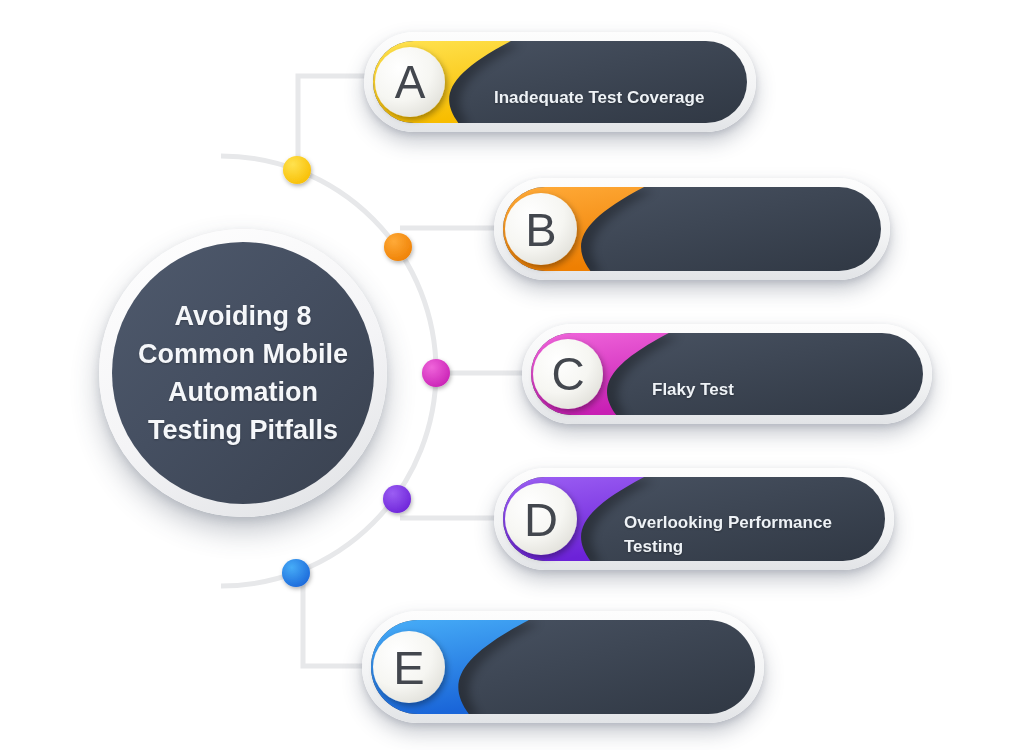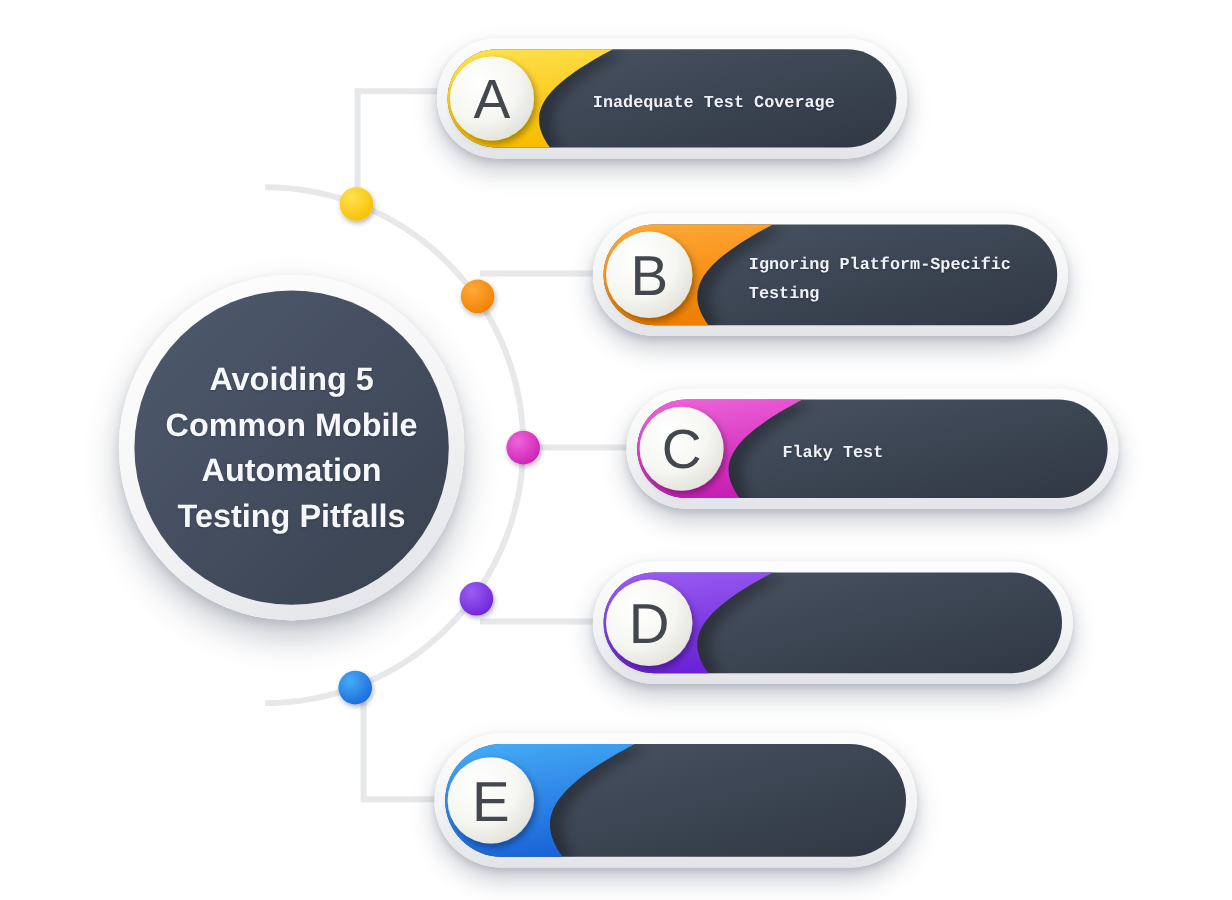--- a/index.html
+++ b/index.html
@@ -32,25 +32,24 @@
     position:absolute;z-index:3;border-radius:999px;
     background:linear-gradient(180deg,#fdfdfd 0%,#f3f4f5 55%,#e2e4e7 100%);
     box-shadow:0 10px 20px rgba(55,65,85,.28), 0 3px 6px rgba(55,65,85,.16);
   }
   .pill svg{position:absolute;left:0;top:0;display:block;}
   .pill-letter{
     position:absolute;display:flex;align-items:center;justify-content:center;
     color:#43474e;font-weight:400;z-index:2;
   }
   .pill-label{
-    position:absolute;left:130px;top:4px;width:252px;height:100%;
+    position:absolute;left:130px;top:16px;width:252px;height:100%;
     display:flex;align-items:center;z-index:2;
-    color:#eef2f6;font-size:14px;font-weight:700;line-height:24px;
+    color:#eef2f6;font-size:17px;font-weight:700;line-height:24px;
     text-shadow:0 1px 2px rgba(0,0,0,.3);
-    font-family:Liberation Mono, monospace;
   }
 </style>
 </head>
 <body>
 
 <div id="stage">
     <svg id="connector-layer" width="1027" height="750" viewBox="0 0 1027 750">
       <defs>
         <radialGradient id="dg0" cx="35%" cy="30%" r="80%">
           <stop offset="0%" stop-color="#ffe24f"></stop>
@@ -83,21 +82,21 @@
       <path d="M 400 518 L 514 518" fill="none" stroke="#e7e8ea" stroke-width="5"></path>
       <path d="M 303 575 L 303 666 L 382 666" fill="none" stroke="#e7e8ea" stroke-width="5"></path>
       <circle cx="297" cy="170" r="14" fill="url(#dg0)" filter="url(#dotsh)"></circle>
       <circle cx="398" cy="247" r="14" fill="url(#dg1)" filter="url(#dotsh)"></circle>
       <circle cx="436" cy="373" r="14" fill="url(#dg2)" filter="url(#dotsh)"></circle>
       <circle cx="397" cy="499" r="14" fill="url(#dg3)" filter="url(#dotsh)"></circle>
       <circle cx="296" cy="573" r="14" fill="url(#dg4)" filter="url(#dotsh)"></circle>
     </svg>
   <div class="center-outer">
     <div class="center-inner">
-      <div class="center-title">Avoiding 5
+      <div class="center-title">Avoiding 8
 Common Mobile
 Automation
 Testing Pitfalls</div>
     </div>
   </div>
 <div class="pill" style="left: 364px; top: 32px; width: 392px; height: 100px;">
   <svg width="392" height="100" viewBox="0 0 392 100">
     <defs>
       <linearGradient id="body0" x1="0" y1="0" x2="1" y2="0.9">
         <stop offset="0%" stop-color="#4b5565"></stop>
@@ -159,21 +158,20 @@
       </filter>
     </defs>
     <rect x="9" y="9" width="378" height="84" rx="42" fill="url(#body1)"></rect>
     <g clip-path="url(#clip1)">
       <path d="M 51 9 L 150.1 9 C 86.3 42.6, 76.2 65.3, 96.4 93 L 51 93 A 42 42 0 0 1 51 9 Z" transform="translate(11,3)" fill="#000" opacity="0.30" filter="url(#blur1)"></path>
     </g>
     <path d="M 51 9 L 150.1 9 C 86.3 42.6, 76.2 65.3, 96.4 93 L 51 93 A 42 42 0 0 1 51 9 Z" fill="url(#sw1)"></path>
     <circle cx="47" cy="51" r="36" fill="url(#circ1)" filter="url(#ds1)"></circle>
   </svg>
   <div class="pill-letter" style="left:11px;top:15px;width:72px;height:72px;font-size:47px;">B</div>
-  <div class="pill-label">Ignoring Platform-Specific Testing</div>
     </div>
     <div class="pill" style="left: 522px; top: 324px; width: 410px; height: 100px;">
   <svg width="410" height="100" viewBox="0 0 410 100">
     <defs>
       <linearGradient id="body2" x1="0" y1="0" x2="1" y2="0.9">
         <stop offset="0%" stop-color="#4b5565"></stop>
         <stop offset="100%" stop-color="#313945"></stop>
       </linearGradient>
       <linearGradient id="sw2" x1="0.1" y1="0" x2="0.35" y2="1">
         <stop offset="0%" stop-color="#ef64da"></stop>
@@ -231,20 +229,21 @@
       </filter>
     </defs>
     <rect x="9" y="9" width="382" height="84" rx="42" fill="url(#body3)"></rect>
     <g clip-path="url(#clip3)">
       <path d="M 51 9 L 150.1 9 C 86.3 42.6, 76.2 65.3, 96.4 93 L 51 93 A 42 42 0 0 1 51 9 Z" transform="translate(11,3)" fill="#000" opacity="0.30" filter="url(#blur3)"></path>
     </g>
     <path d="M 51 9 L 150.1 9 C 86.3 42.6, 76.2 65.3, 96.4 93 L 51 93 A 42 42 0 0 1 51 9 Z" fill="url(#sw3)"></path>
     <circle cx="47" cy="51" r="36" fill="url(#circ3)" filter="url(#ds3)"></circle>
   </svg>
   <div class="pill-letter" style="left:11px;top:15px;width:72px;height:72px;font-size:47px;">D</div>
+  <div class="pill-label">Overlooking Performance Testing</div>
     </div>
     <div class="pill" style="left: 362px; top: 611px; width: 402px; height: 112px;">
   <svg width="402" height="112" viewBox="0 0 402 112">
     <defs>
       <linearGradient id="body4" x1="0" y1="0" x2="1" y2="0.9">
         <stop offset="0%" stop-color="#4b5565"></stop>
         <stop offset="100%" stop-color="#313945"></stop>
       </linearGradient>
       <linearGradient id="sw4" x1="0.1" y1="0" x2="0.35" y2="1">
         <stop offset="0%" stop-color="#46acf7"></stop>

